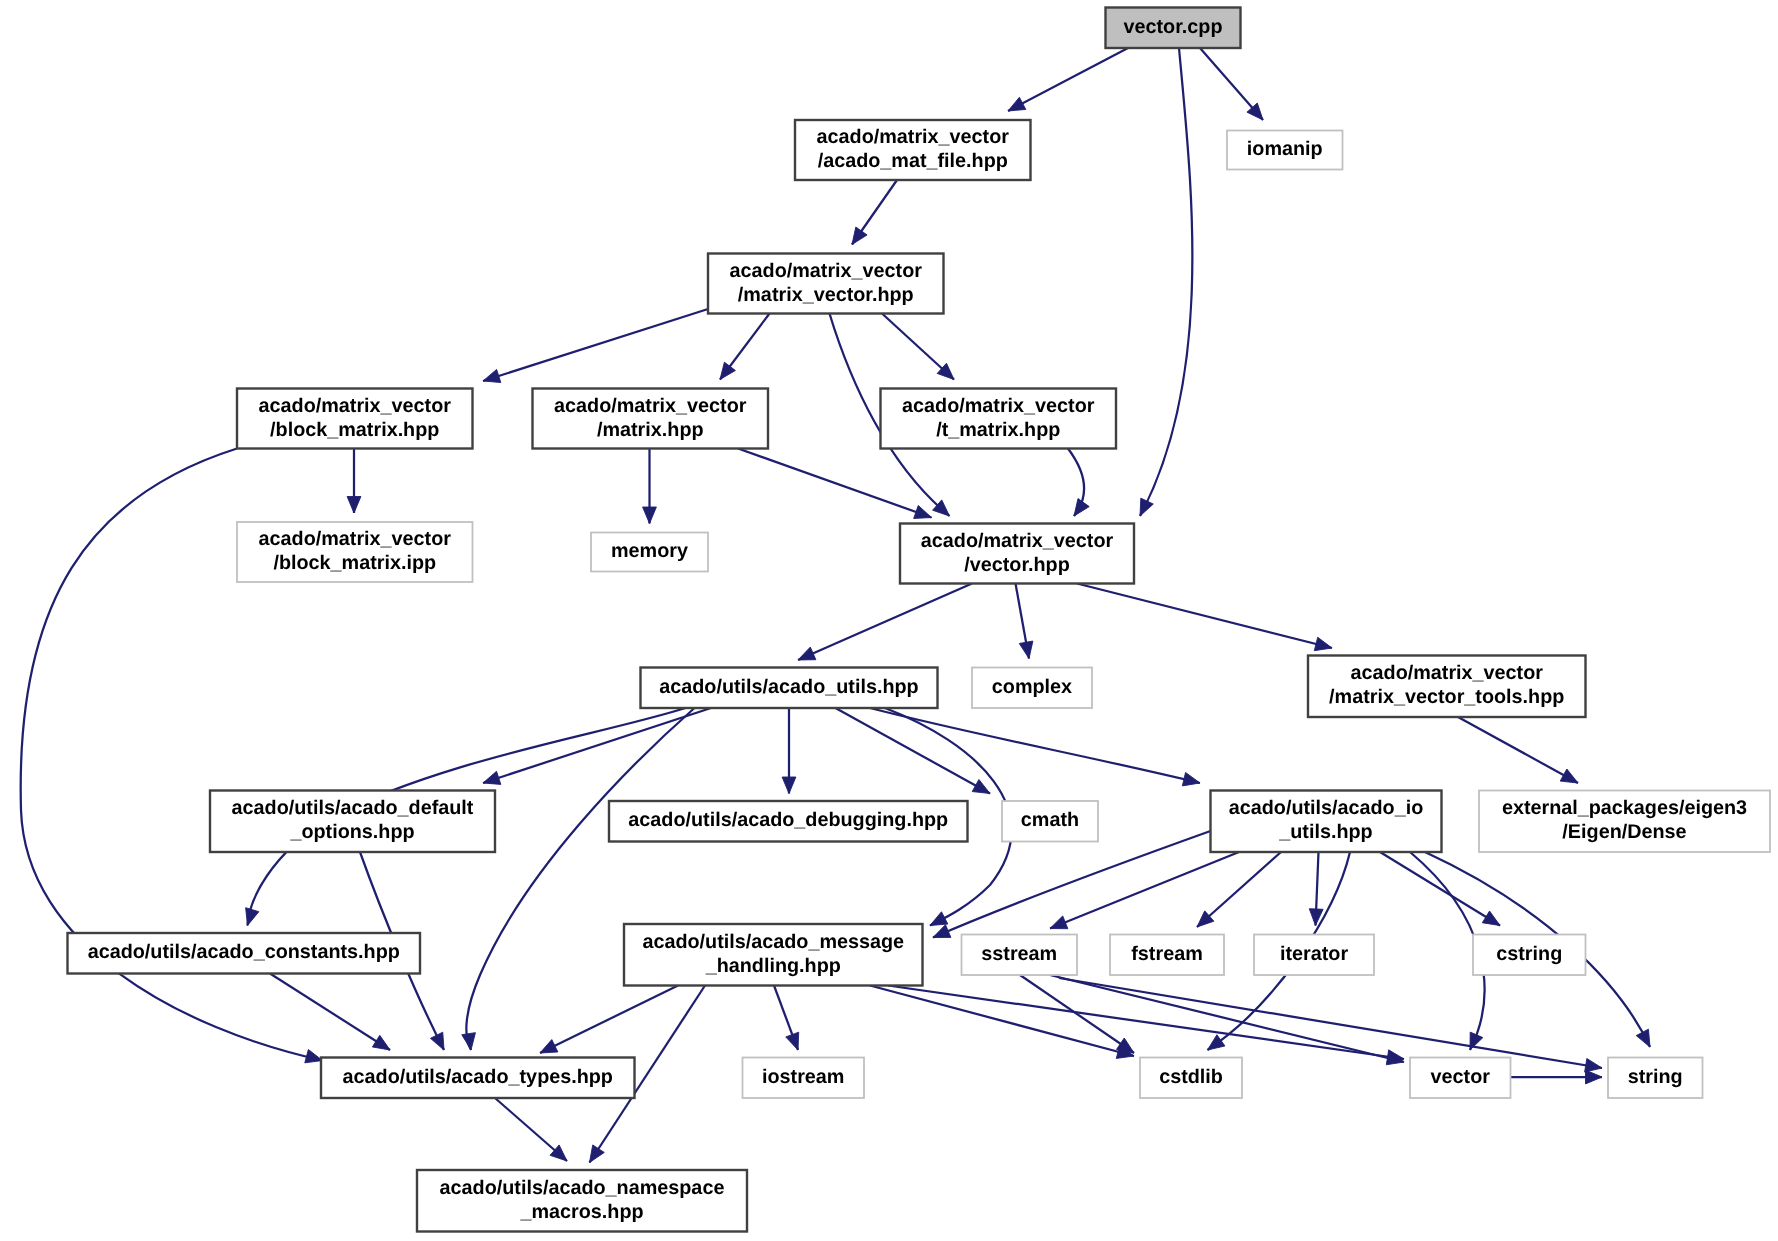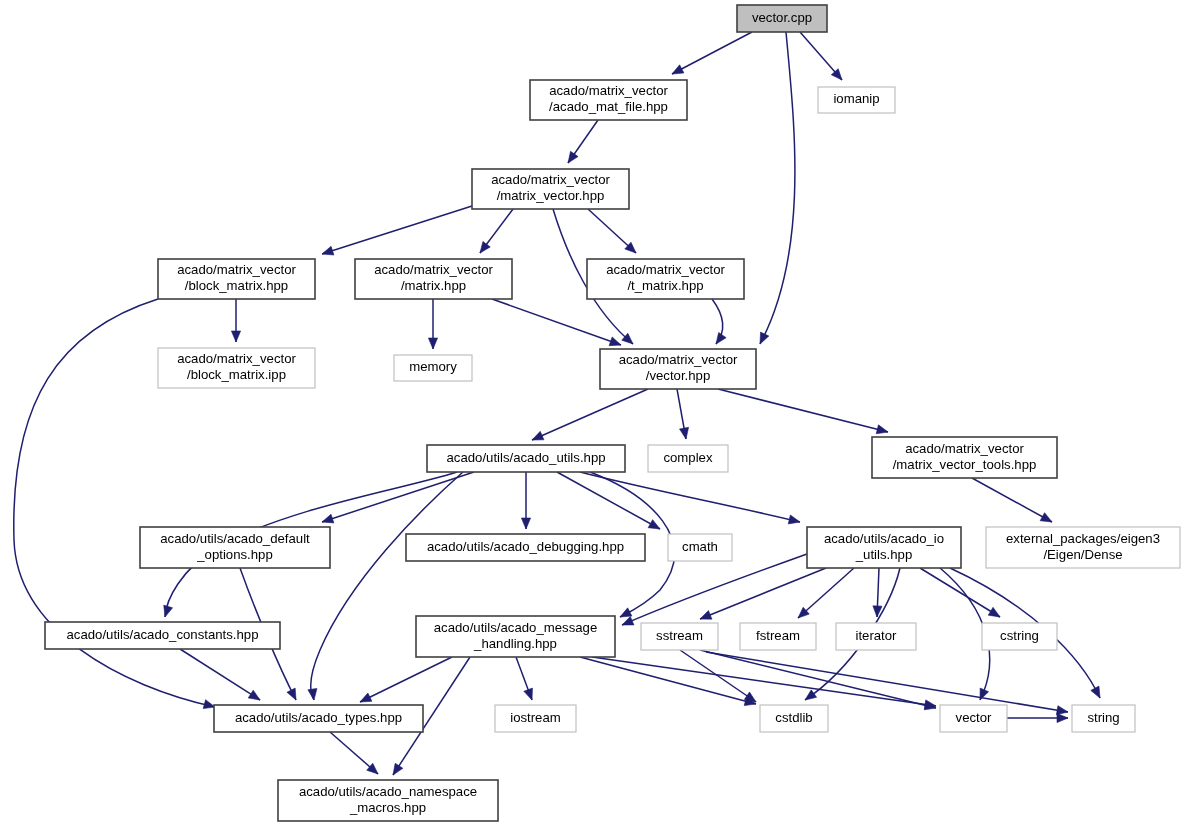--- a/index.html
+++ b/index.html
@@ -10,20 +10,21 @@
   body {
     width: 1185px;
     height: 827px;
     font-family: "Liberation Sans", "DejaVu Sans", sans-serif;
     overflow: hidden;
   }
   #graph-root {
     position: relative;
     width: 1185px;
     height: 827px;
+    font-weight: bold;
   }
   svg.graph-canvas {
     display: block;
     width: 1185px;
     height: 827px;
   }
   .node-box {
     fill: #ffffff;
     stroke: #404040;
     stroke-width: 1.6;

